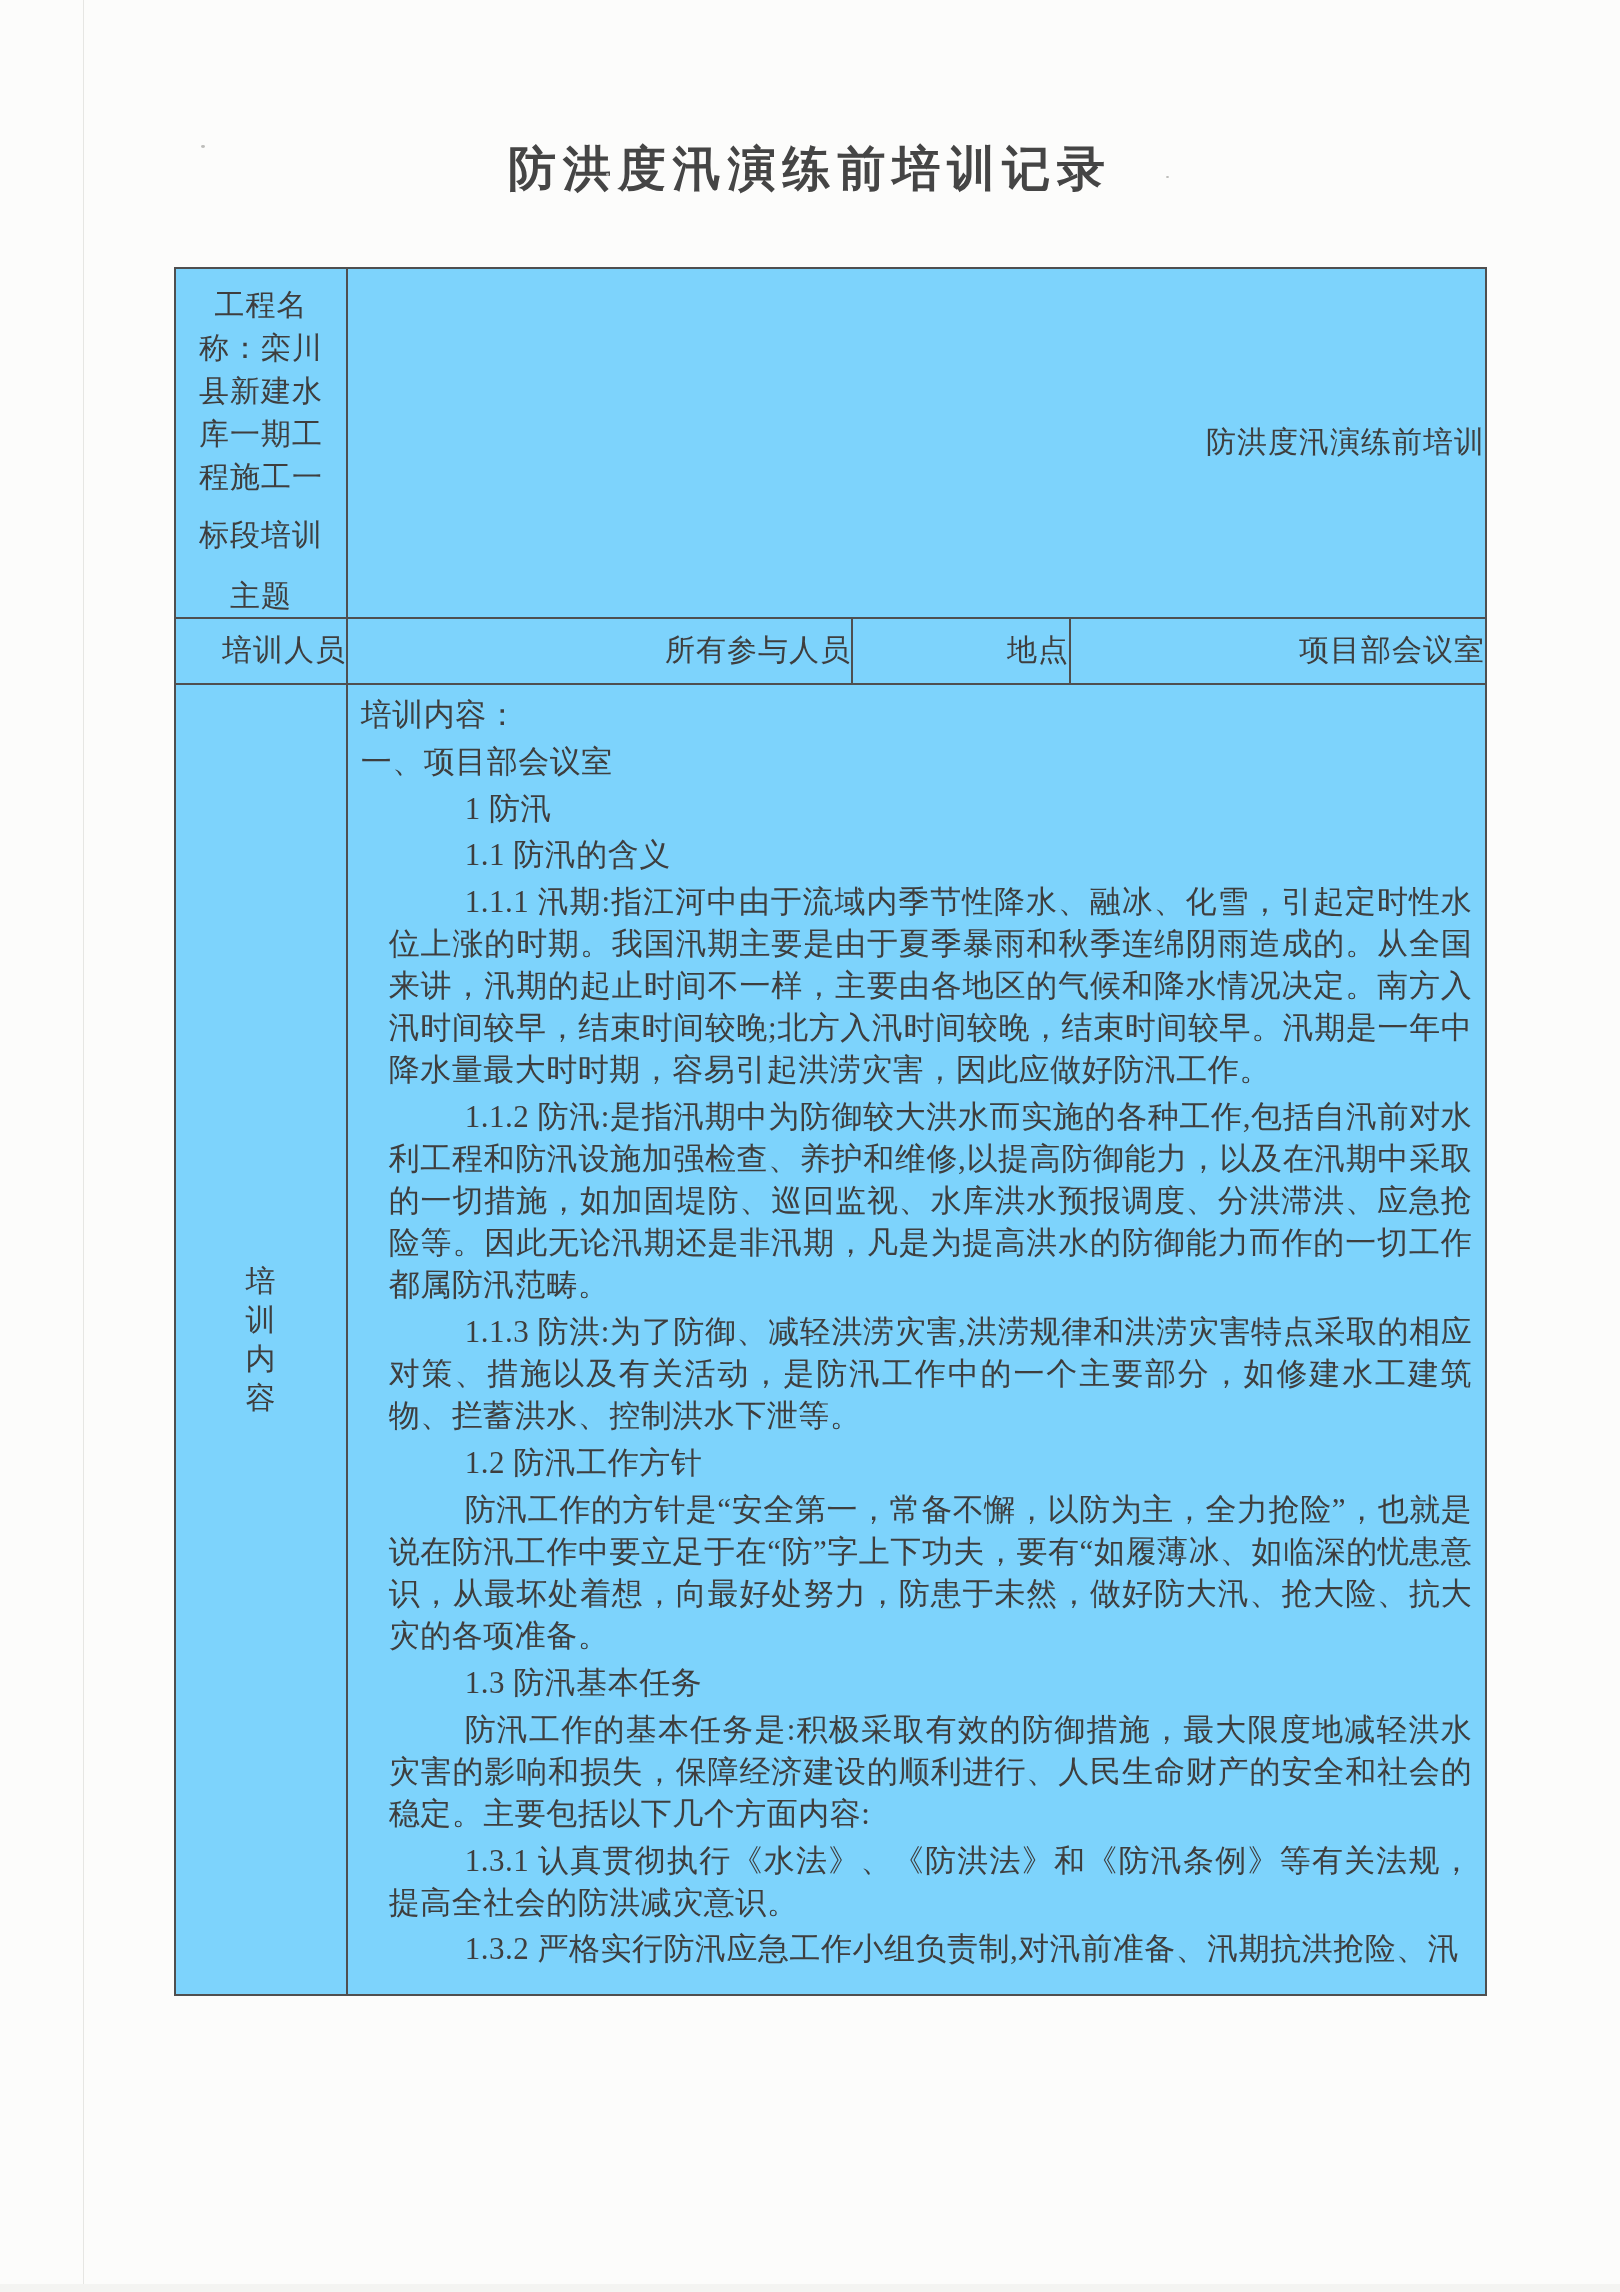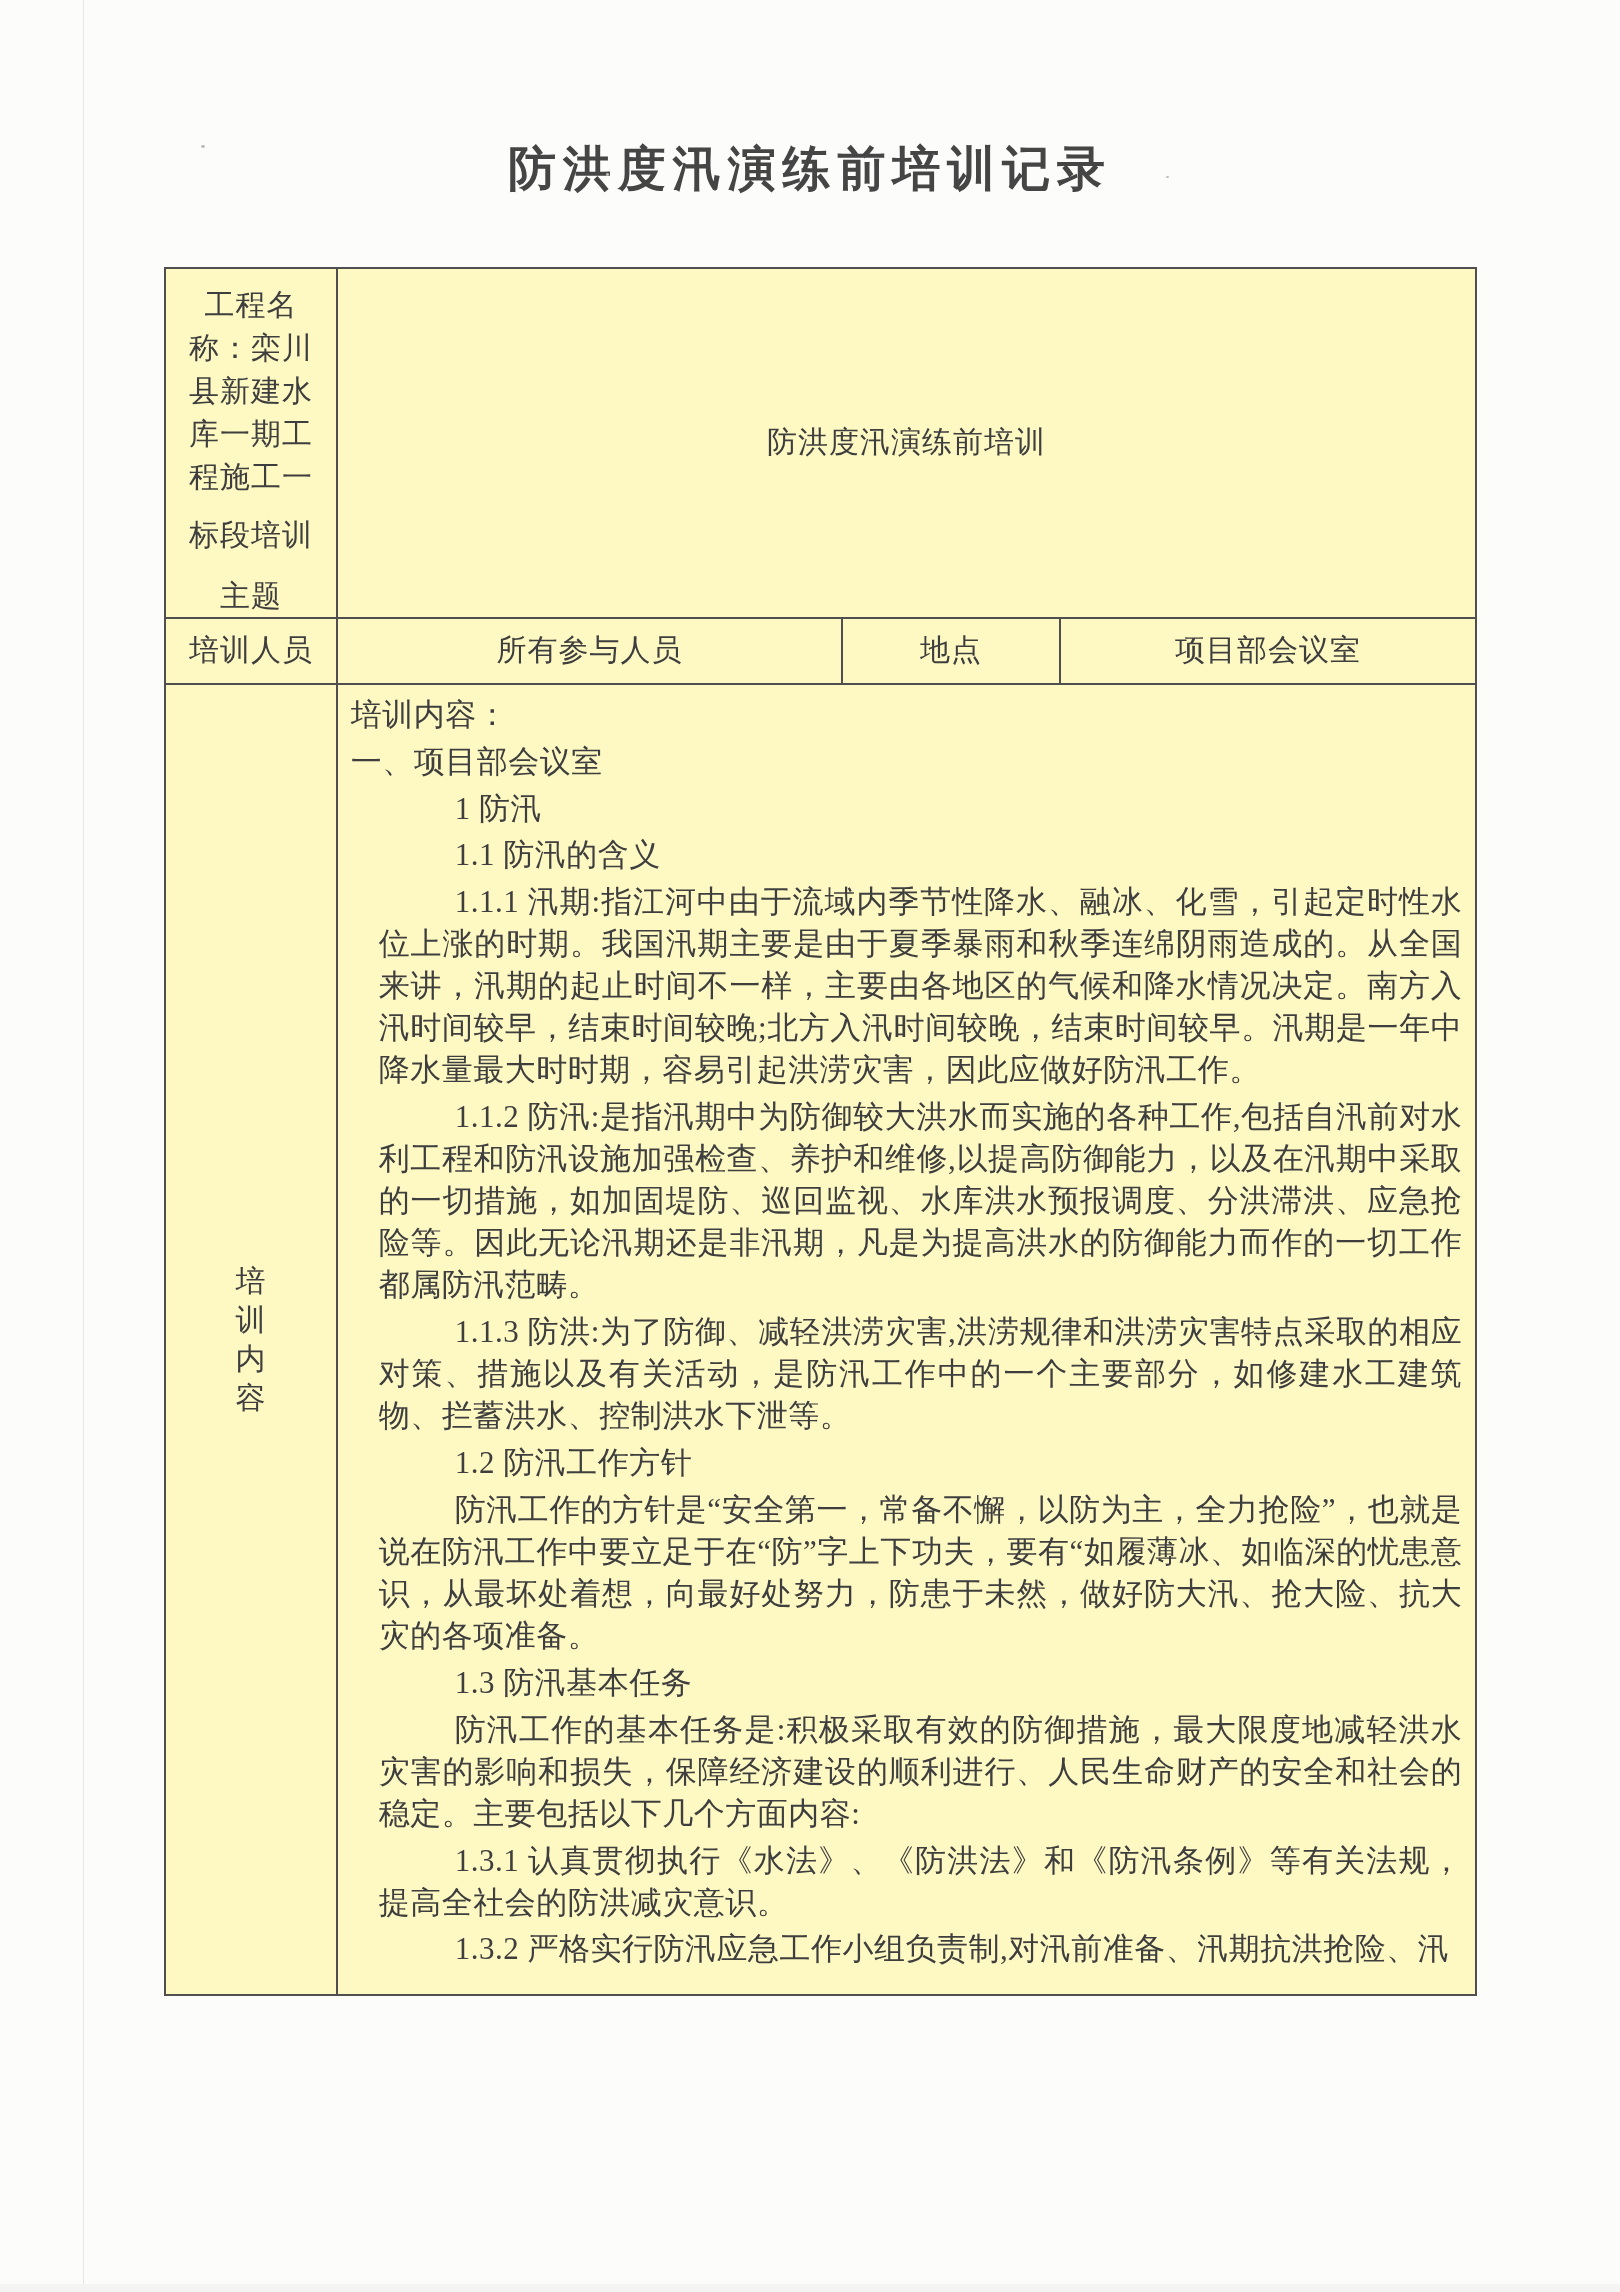--- a/index.html
+++ b/index.html
@@ -30,36 +30,36 @@
     padding-top:137px;
     text-align:center;
     font-size:48px;
     font-weight:600;
     letter-spacing:6.9px;
     color:#454545;
   }
 
   table.record-table{
     position:absolute;
-    left:164px;top:267px;
+    left:174px;top:267px;
     width:1309px;
     border-collapse:collapse;
     table-layout:fixed;
-    background:#fef9c3;
+    background:#7dd3fc;
     border:2.9px solid #474747;
   }
   .record-table td{
     border:2px solid #4f4f4f;
     vertical-align:middle;
     font-size:30px;
     letter-spacing:1px;
     color:#3e3e3e;
     padding:0;
   }
-  .cell-center{text-align:center;}
+  .cell-center{text-align:right;}
 
   
   tr.row-project{height:345px;}
   td.project-label-cell{
     vertical-align:top;
     text-align:center;
     padding-top:13.7px;
     line-height:43px;
   }
   .project-label-cell .label-line{display:block;}

